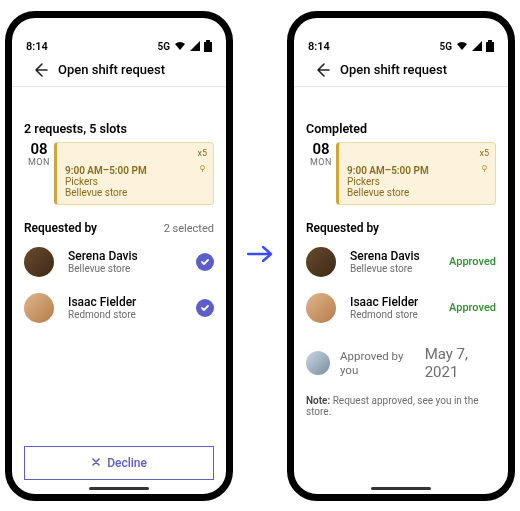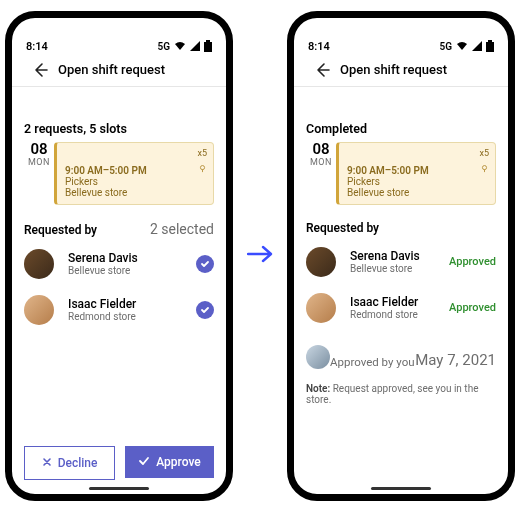--- a/index.html
+++ b/index.html
@@ -80,40 +80,40 @@
     color:var(--shift-text);
     position:relative;
   }
   .shift-time{font-weight:600;}
   .shift-meta{display:flex;justify-content:flex-end;gap:6px;position:absolute;top:5px;right:6px;font-size:9px;align-items:center;flex-direction:column;}
   .req-header{
     display:flex;justify-content:space-between;align-items:baseline;
     padding:10px 12px 4px;
   }
   .req-title{font-size:12px;font-weight:600;}
-  .req-count{font-size:14px;color:var(--muted);}
+  .req-count{font-size:11px;color:var(--muted);}
   .person{
     display:flex;align-items:center;gap:14px;
     padding:8px 12px;
   }
   .avatar{width:30px;height:30px;border-radius:50%;flex-shrink:0;}
   .av-a{background:linear-gradient(135deg,#6b4a2a 0%, #3b2a1a 100%);}
   .av-b{background:linear-gradient(135deg,#e0b58a 0%, #b57d4a 100%);}
   .av-m{background:linear-gradient(135deg,#c9d6e2 0%, #7a8ea0 100%);}
   .pname{font-size:12px;font-weight:500;}
   .pstore{font-size:10px;color:var(--muted);}
   .pright{margin-left:auto;}
   .check{
     width:18px;height:18px;border-radius:50%;
     background:var(--accent);
     display:flex;align-items:center;justify-content:center;
   }
   .approved{color:var(--green);font-size:11px;font-weight:500;}
   .mgr-section{padding:10px 12px 4px;}
-  .mgr-row{display:flex;align-items:flex-end;padding:4px 0;}
+  .mgr-row{display:flex;align-items:center;gap:10px;padding:4px 0;}
   .mgr-text{font-size:11.5px;color:var(--muted);}
   .mgr-date{margin-left:auto;font-size:15px;color:var(--muted);}
   .note{font-size:10px;color:var(--muted);padding:6px 12px 0;}
   .note b{color:#444;font-weight:600;}
   .footer{
     margin-top:auto;
     display:flex;gap:10px;
     padding:10px 12px 14px;
   }
   .btn{
@@ -229,28 +229,20 @@
 
     <div class="footer">
       <div class="btn btn-decline">
         <span>
           <svg width="10" height="10" viewBox="0 0 10 10">
               <path d="M2 2 L8 8 M8 2 L2 8" stroke="#5b5fc7" stroke-width="1.6" stroke-linecap="round"></path>
             </svg>
         </span>
         <span>Decline</span>
       </div>
-      <div class="btn btn-approve">
-        <span>
-          <svg width="12" height="10" viewBox="0 0 12 10">
-              <path d="M2 5 L5 8 L10 2" stroke="#fff" stroke-width="1.8" fill="none" stroke-linecap="round" stroke-linejoin="round"></path>
-            </svg>
-        </span>
-        <span>Approve</span>
-      </div>
     </div>
 
     <div class="home-ind"></div>
   </div>
 
   <div class="arrow">
     <svg width="26" height="20" viewBox="0 0 26 20">
         <path d="M1 10 H22 M16 3 L24 10 L16 17" stroke="#3a4cff" stroke-width="2.4" fill="none" stroke-linecap="round" stroke-linejoin="round"></path>
       </svg>
   </div>

